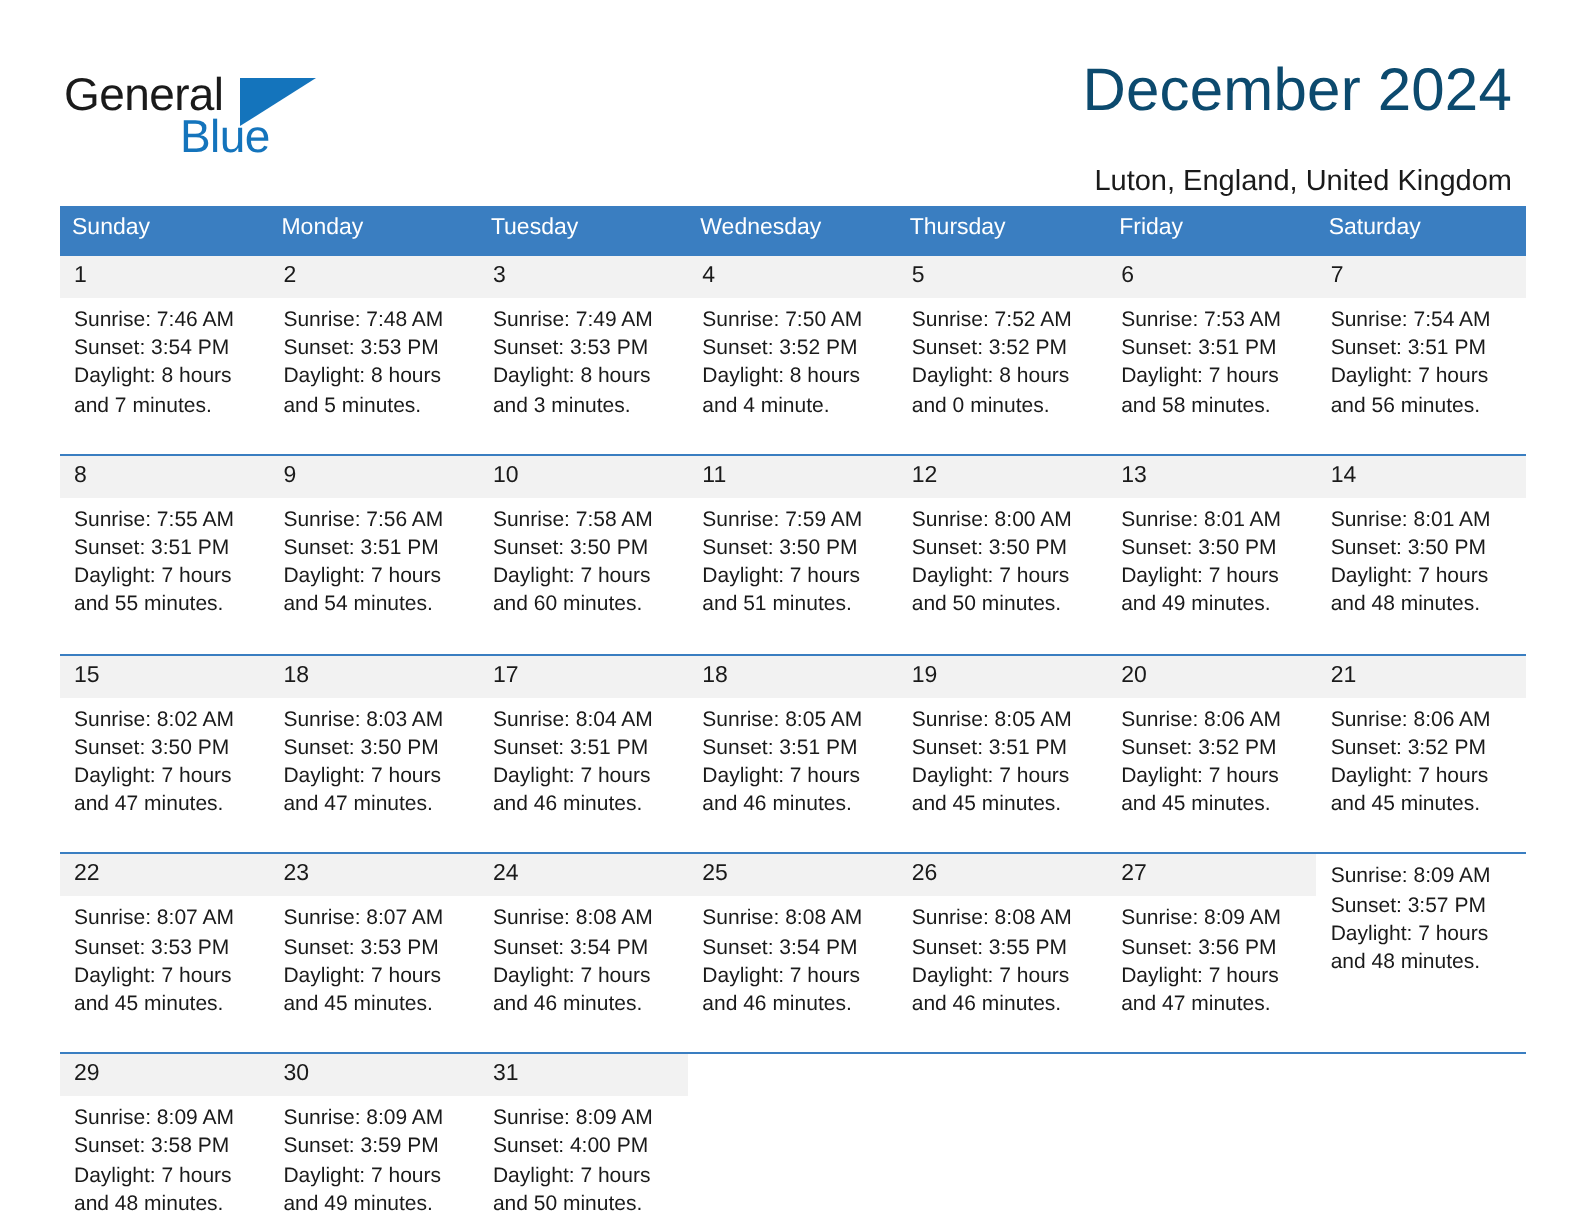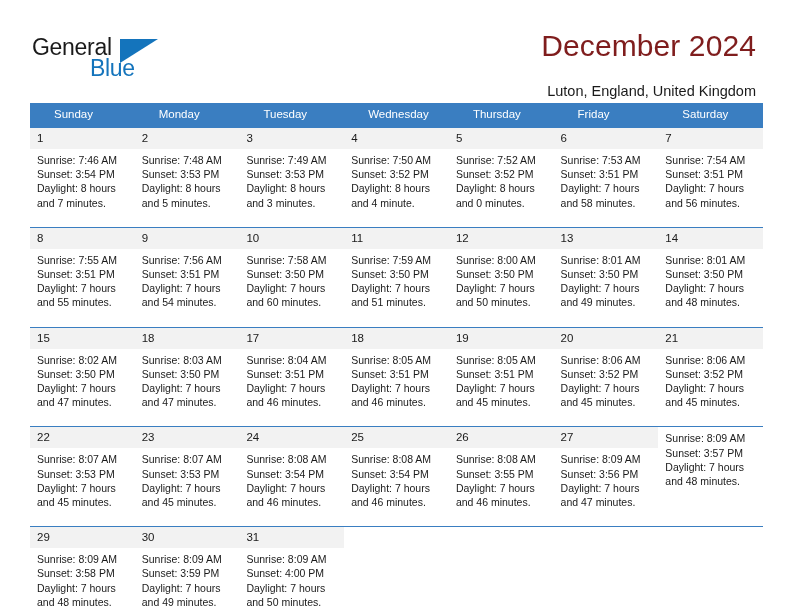--- a/index.html
+++ b/index.html
@@ -59,21 +59,21 @@
   }
   .title-block {
     position: absolute;
     right: 36px;
     top: 28px;
     text-align: right;
   }
   .cal-title {
     font-size: 30px;
     font-weight: normal;
-    color: #7f1d1d;
+    color: #0c4a6e;
     line-height: 36px;
     letter-spacing: 0.1px;
   }
   .cal-subtitle {
     font-size: 14.5px;
     color: #1a1a1a;
     line-height: 22px;
     margin-top: 16px;
   }
 
@@ -84,21 +84,21 @@
     top: 103px;
     width: 733px;
   }
   .dow-row {
     display: flex;
     width: 100%;
     background: #3a7ec1;
   }
   .dow {
     flex: 1 1 0;
-    padding: 4px 0 5px 24px;
+    padding: 4px 0 5px 6px;
     font-size: 11.5px;
     color: #ffffff;
     line-height: 15px;
     min-width: 0;
   }
   .week {
     display: flex;
     width: 100%;
     border-top: 1.5px solid #3a7ec1;
     margin-top: 9px;

